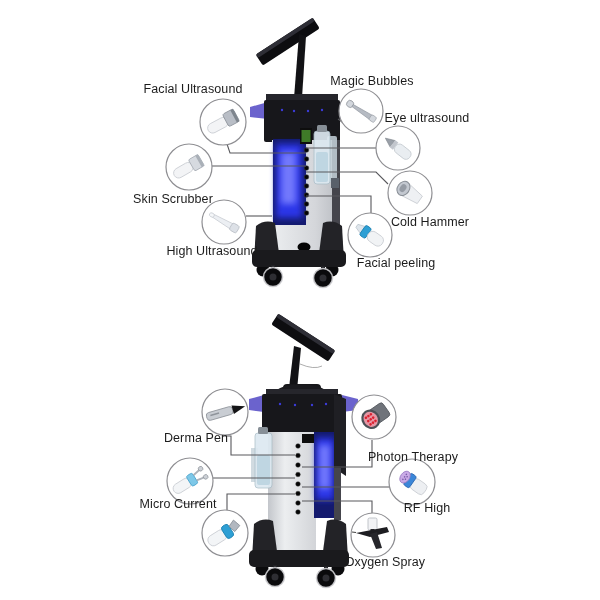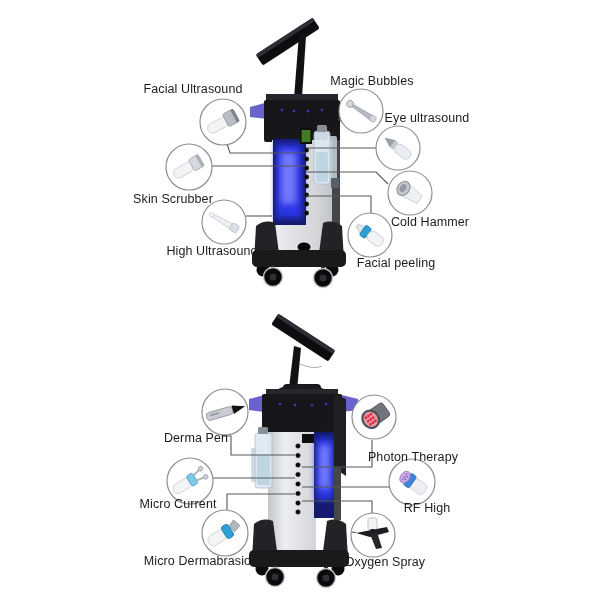--- a/index.html
+++ b/index.html
@@ -346,16 +346,15 @@
   <span class="lbl lbl-eu">Eye ultrasound</span>
   <span class="lbl lbl-ss">Skin Scrubber</span>
   <span class="lbl lbl-ch">Cold Hammer</span>
   <span class="lbl lbl-hf">High Ultrasound</span>
   <span class="lbl lbl-hp">Facial peeling</span>
 
   <span class="lbl lbl-dp">Derma Pen</span>
   <span class="lbl lbl-pt">Photon Therapy</span>
   <span class="lbl lbl-mc">Micro Current</span>
   <span class="lbl lbl-rf">RF High</span>
-  <span class="lbl lbl-md">Micro Dermabrasion</span>
   <span class="lbl lbl-os">Oxygen Spray</span>
 
 </div>
 
 </body></html>

